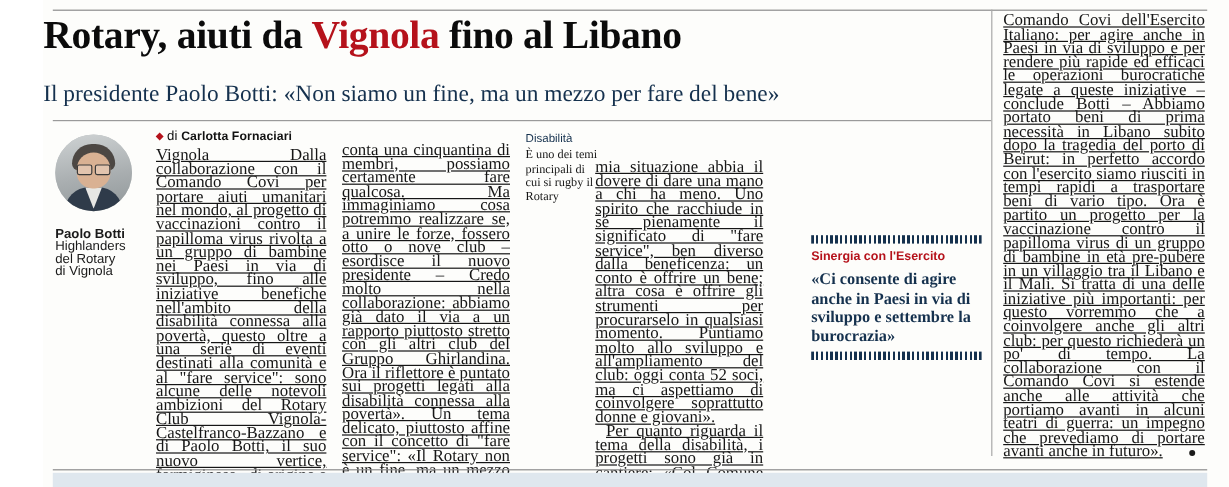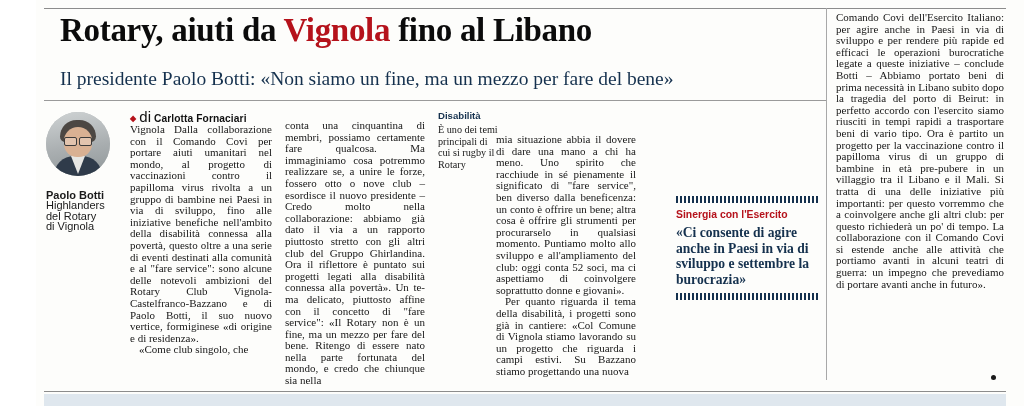--- a/index.html
+++ b/index.html
@@ -28,21 +28,21 @@
     left: 44px;
     right: 18px;
     top: 8px;
     height: 1px;
     background: #8c8c8c;
   }
 
   
   .headline-wrap {
     position: absolute;
-    left: 60px;
+    left: 36px;
     top: 12px;
     width: 782px;
   }
   .headline {
     font-family: "Liberation Serif", serif;
     font-weight: bold;
     font-size: 33px;
     line-height: 36px;
     letter-spacing: -0.3px;
     color: #0b0b0b;
@@ -74,25 +74,26 @@
     top: 8px;
     bottom: 26px;
     width: 1px;
     background: #a8a8a8;
   }
 
   
   .col {
     position: absolute;
     font-family: "Liberation Serif", serif;
-    font-size: 11px;
+    font-size: 14px;
     line-height: 11.6px;
     text-align: justify;
     color: #161616;
     hyphens: auto;
+    text-decoration: underline;
     -webkit-hyphens: auto;
   }
   .col p {
     margin: 0 0 0 0;
     text-indent: 9px;
   }
   .col p.noind {
     text-indent: 0;
   }
 
@@ -109,21 +110,21 @@
     letter-spacing: 0.1px;
   }
   .byline .diamond {
     color: #b5121b;
     font-size: 8px;
     vertical-align: 1px;
     margin-right: 3px;
   }
   .byline .di {
     font-weight: normal;
-    font-size: 15px;
+    font-size: 11px;
     text-align: center;
   }
 
   
   .photo {
     position: absolute;
     left: 46px;
     top: 112px;
     width: 64px;
     height: 64px;
@@ -195,21 +196,21 @@
   }
   .caption .nm {
     font-weight: bold;
   }
 
   
   .kicker {
     position: absolute;
     font-family: "Liberation Sans", sans-serif;
     font-size: 9.6px;
-    font-weight: bold;
+    font-weight: normal;
     color: #15314e;
   }
   .kicker-note {
     position: absolute;
     font-family: "Liberation Serif", serif;
     font-size: 10.2px;
     line-height: 11.6px;
     color: #161616;
   }
 

